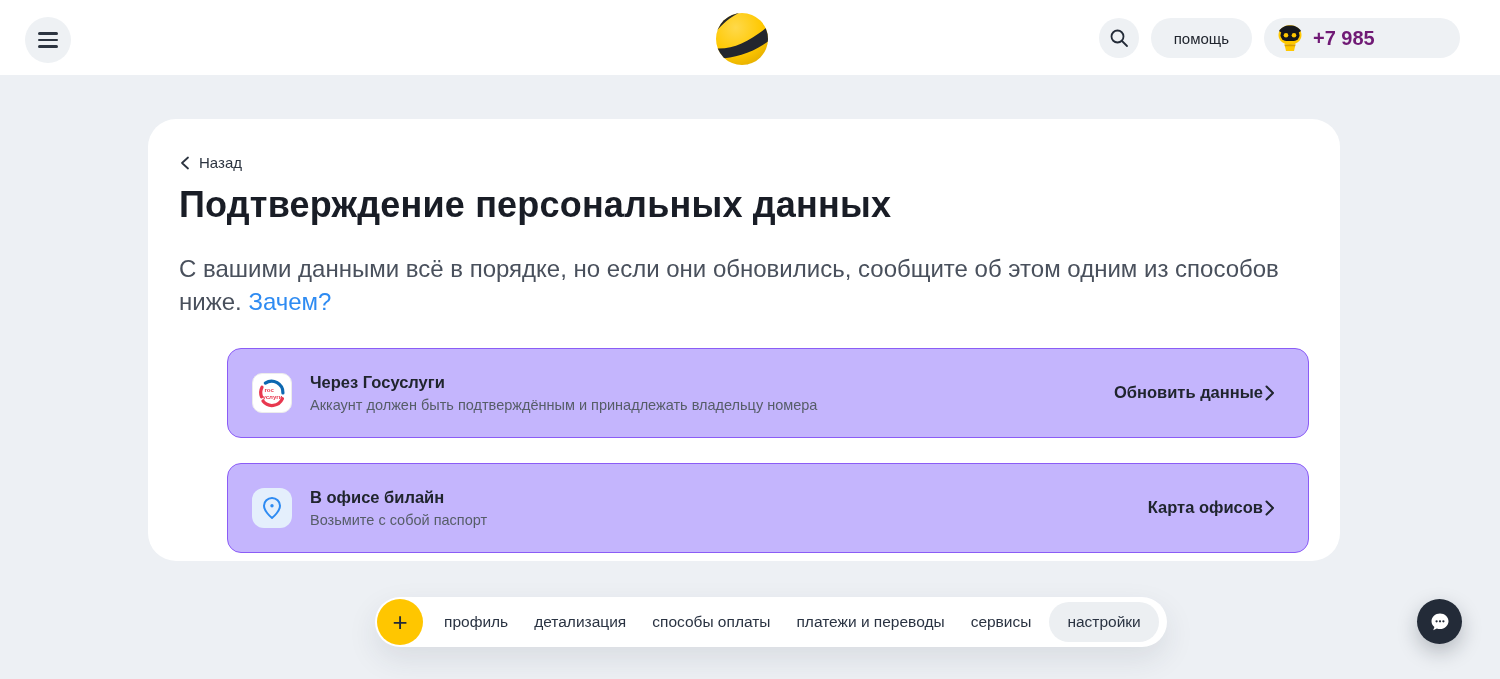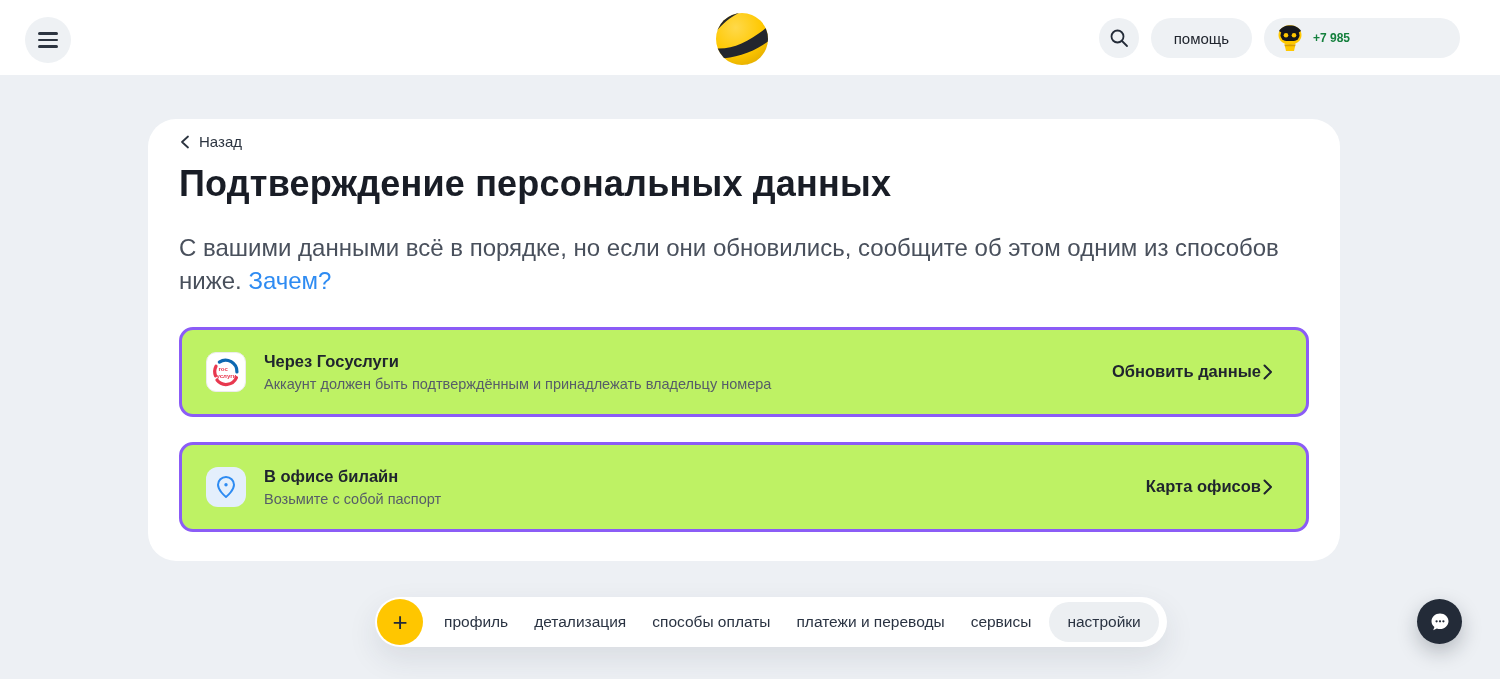--- a/index.html
+++ b/index.html
@@ -37,41 +37,41 @@
   }
   .help-btn {
     height:40px; border:none; border-radius:20px; background:#eef1f4;
     padding:0 23px; font-family:inherit; font-size:15px; font-weight:500; color:#20252e; cursor:pointer;
   }
   .phone-widget {
     width:196px; height:40px; border-radius:20px; background:#eef1f4;
     display:flex; align-items:center; gap:9px; padding-left:12px; cursor:pointer; border:none;
     font-family:inherit;
   }
-  .phone-widget .num { font-size:12px; font-weight:600; color:#15803d; }
+  .phone-widget .num { font-size:20px; font-weight:600; color:#701a75; }
   
   .main-card {
     position:absolute; left:148px; top:119px; width:1192px; height:442px;
-    background:#ffffff; border-radius:28px; padding:14px 31px 0 31px;
+    background:#ffffff; border-radius:28px; padding:35px 31px 0 31px;
   }
   .back-link {
     display:inline-flex; align-items:center; gap:8px; cursor:pointer;
     font-size:15px; color:#2c3440;
   }
   .page-title {
     margin-top:10px; font-size:36px; font-weight:700; color:#191d26; letter-spacing:0.2px;
   }
   .page-subtitle {
     margin-top:26px; font-size:24px; color:#49505c; line-height:1.4;
   }
   .page-subtitle .why-link { color:#2e8bf2; cursor:pointer; text-decoration:none; }
   .option-row {
-    margin-top:29px; height:90px; border:3px solid #8b5cf6; border-radius:14px;
+    margin-top:29px; height:90px; border:1px solid #8b5cf6; border-radius:14px;
     display:flex; align-items:center; justify-content:space-between;
-    padding:0 33px 0 24px; cursor:pointer; background:#bef264;
+    padding:0 33px 0 24px; cursor:pointer; background:#c4b5fd;margin-left:48px;
   }
   .option-row + .option-row { margin-top:25px; }
   .opt-left { display:flex; align-items:center; gap:18px; }
   .opt-icon { width:40px; height:40px; flex:0 0 auto; display:flex; align-items:center; justify-content:center; }
   .opt-icon.gosuslugi { background:#fff; border:1px solid #ececec; border-radius:10px; }
   .opt-icon.pin { background:#e4effc; border-radius:12px; }
   .opt-title { font-size:16.5px; font-weight:600; color:#20252e; }
   .opt-sub { margin-top:5px; font-size:14.5px; color:#565d68; }
   .opt-action { display:flex; align-items:center; gap:2px; font-size:16.5px; font-weight:700; color:#20252e; }
   

